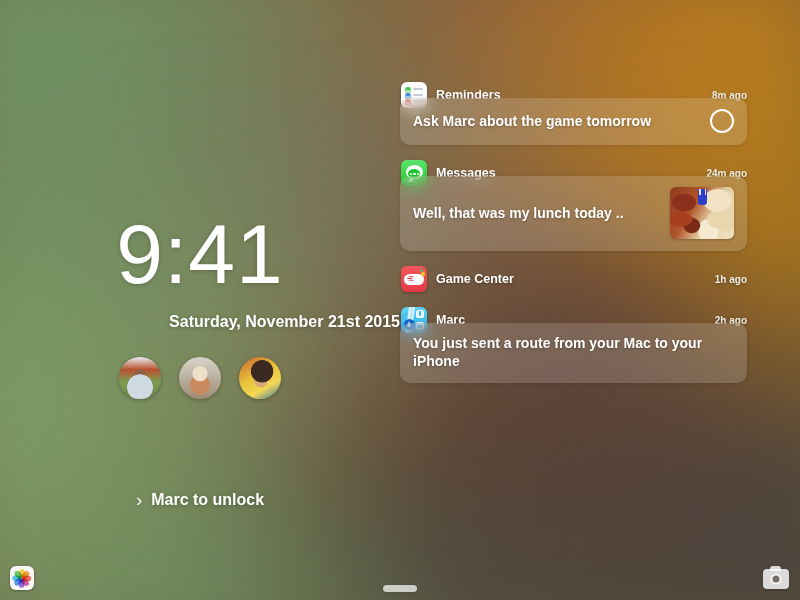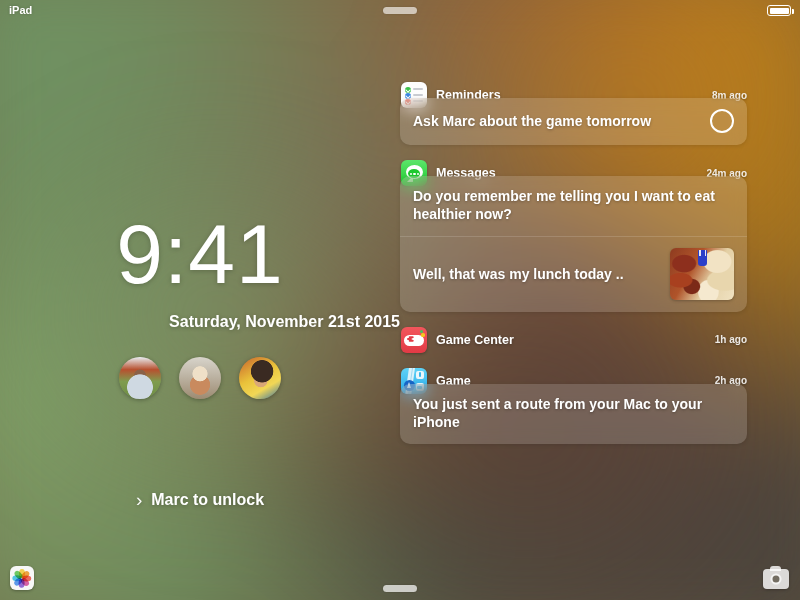--- a/index.html
+++ b/index.html
@@ -291,27 +291,20 @@
   }
 </style>
 </head>
 <body>
 
 <div id="screen">
 
   <div class="wall base"></div>
   <div class="wall tint"></div>
 
-  <div id="statusbar">
-    <div class="device">iPad</div>
-    <div class="grabber top"></div>
-    <div class="battery">
-        <i></i>
-      </div>
-  </div>
 
   <div id="leftpane">
     <div id="clock">9:41</div>
     <div id="date">Saturday, November 21st 2015</div>
 
     <div id="avatars">
       <div class="avatar av1"></div>
       <div class="avatar av2"></div>
       <div class="avatar av3"></div>
     </div>
@@ -353,23 +346,20 @@
             <span class="inner"></span>
           <span class="pd p1"></span>
             <span class="pd p2"></span>
             <span class="pd p3"></span>
         </div>
         <div class="napp">Messages</div>
         <div class="ntime">24m ago</div>
       </div>
       <div class="nbody">
         <div class="nrow">
-          <div class="ntext">Do you remember me telling you I want to eat healthier now?</div>
-        </div>
-        <div class="nrow">
           <div class="ntext">Well, that was my lunch today ..</div>
           <div class="nthumb">
               <span class="fork"></span>
             </div>
         </div>
       </div>
     </div>
 
     <div class="ngroup">
       <div class="nhead">
@@ -385,21 +375,21 @@
 
     <div class="ngroup">
       <div class="nhead">
         <div class="appicon ic-maps">
           <span class="road"></span>
             <span class="road2"></span>
           <span class="nav"></span>
             <span class="pin1"></span>
             <span class="pin2"></span>
         </div>
-        <div class="napp">Game</div>
+        <div class="napp">Marc</div>
         <div class="ntime">2h ago</div>
       </div>
       <div class="nbody">
         <div class="nrow">
           <div class="ntext">You just sent a route from your Mac to your iPhone</div>
         </div>
       </div>
     </div>
 
   </div>

